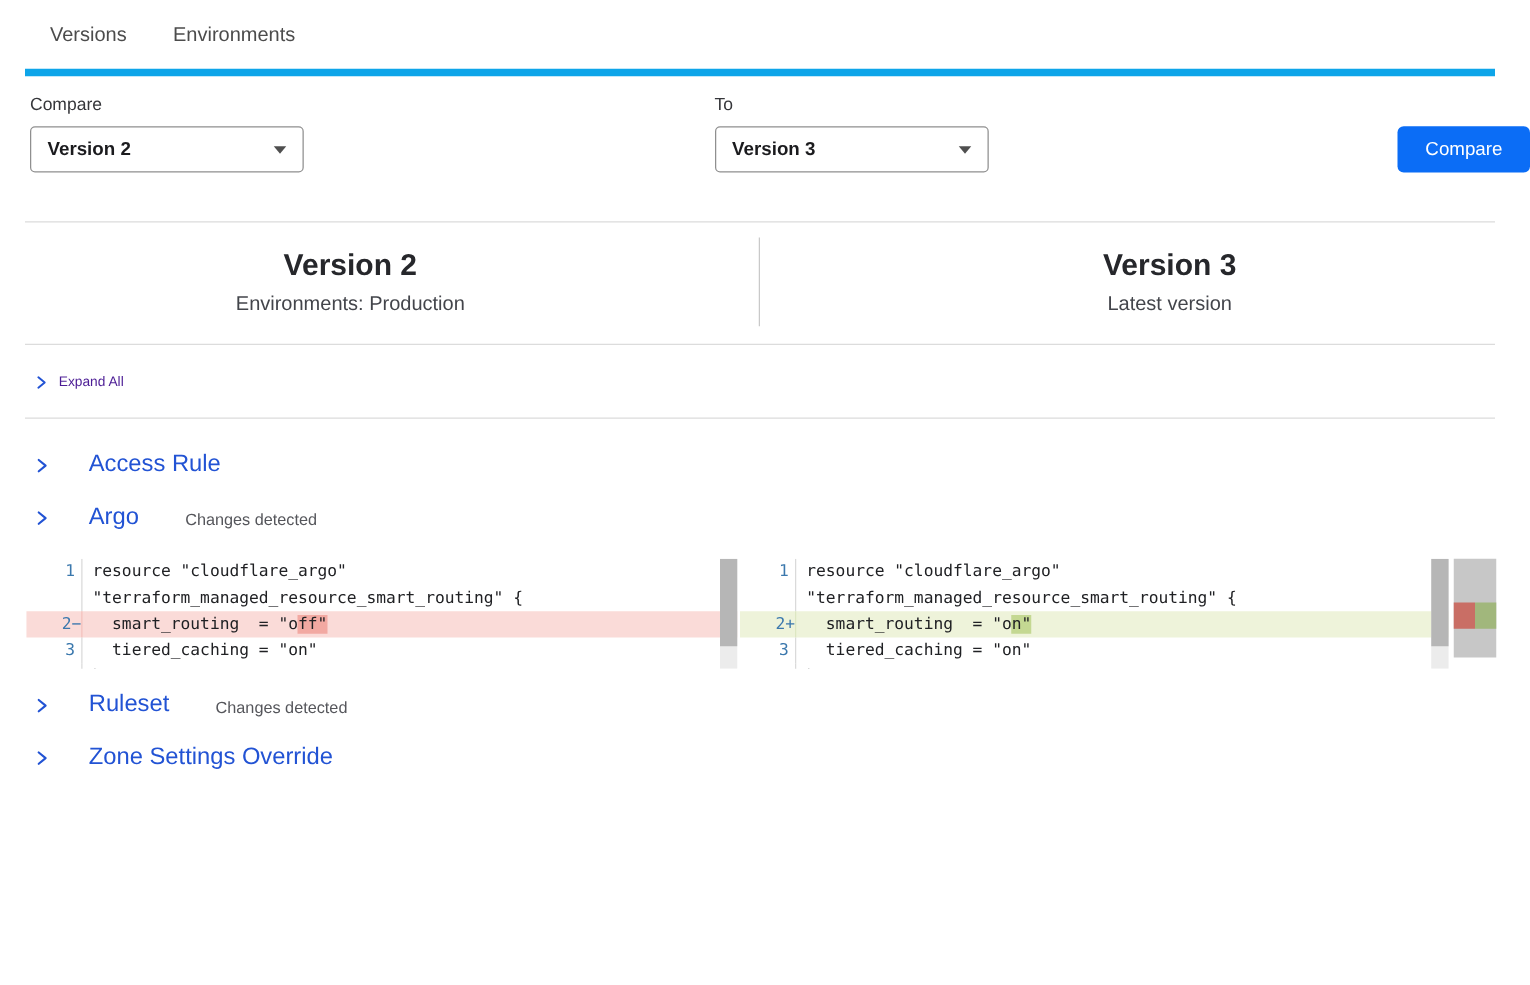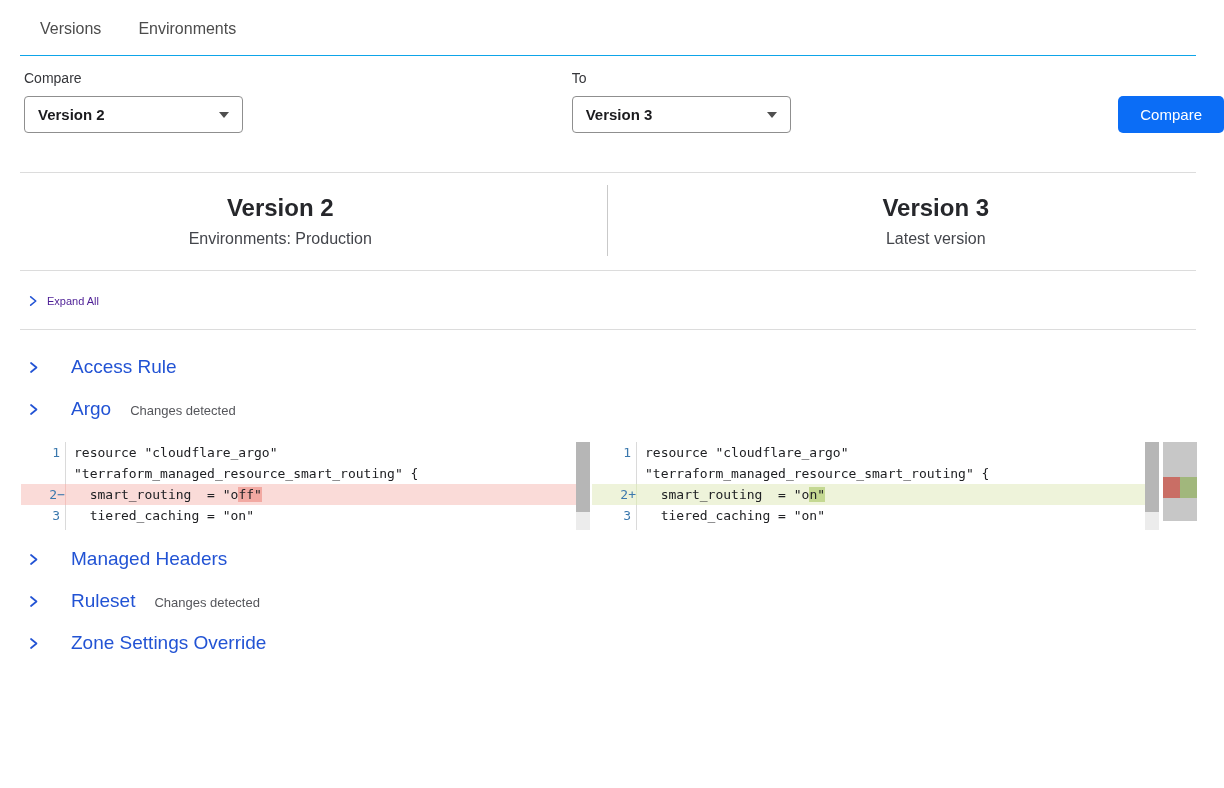--- a/index.html
+++ b/index.html
@@ -1,20 +1,20 @@
 <!DOCTYPE html>
 <html><head>
 <meta charset="utf-8">
 <style>
   * { margin:0; padding:0; box-sizing:border-box; }
   html,body { width:1224px; height:788px; background:#fff; overflow:hidden;
     font-family:"Liberation Sans", sans-serif; color:#222; }
 
   
-  .tabbar { margin:0 28px 0 20px; padding-top:19px; border-bottom:1px solid #0ea5e9; }
+  .tabbar { margin:0 28px 0 20px; padding-top:19px; border-bottom:6px solid #0ea5e9; }
   .tabs { display:flex; gap:1px; margin-left:2px; }
   .tab { padding:0 18px 14px; font-size:16px; line-height:19px; color:#4c4c4c;
          border-bottom:3px solid transparent; cursor:pointer; }
   .tab.active { color:#17181a; border-bottom-color:#2b5cd9; }
 
   
   .controls { margin:14px 0 0 24px; display:flex; align-items:flex-end;justify-content:space-between; }
   .field-label { font-size:14px; line-height:17px; color:#35363a; margin-bottom:9px; }
   .selectbox { width:219px; height:37px; border:1px solid #8f8f8f; border-radius:4px;
     display:flex; align-items:center; justify-content:space-between; padding:0 13px;
@@ -40,21 +40,21 @@
   .expand-row { margin:0 28px 0 20px; border-bottom:1px solid #dcdcdc;
     padding:24px 0 22px; display:flex; align-items:center; cursor:pointer; }
   .expand-row .chev { margin-left:7px; }
   .expand-label { font-size:11px; color:#4c1d95; margin-left:8px; }
 
   
   .sections { margin:16px 28px 0 27px; }
   .sections.lower { margin-top:8px; }
   .section-row { display:flex; align-items:center; height:42px; cursor:pointer;gap:19px; }
   .section-label { font-size:19px; color:#2253d4; margin-left:12px; }
-  .section-badge { font-size:13px; color:#55565b; padding-top:3px;text-align:center; }
+  .section-badge { font-size:13px; color:#55565b; margin-left:18px; padding-top:3px;text-align:center; }
 
   
   .diff-wrap { margin:12px 27px 0 21px; display:flex; gap:2px; height:88px;
     font-family:"DejaVu Sans Mono", monospace; font-size:13px; line-height:21px; color:#202124; }
   .diff-panel { position:relative; overflow:hidden; background:#fff; }
   .diff-panel.side-left { flex:0 0 569px; }
   .diff-right-group { flex:1; display:flex; gap:4px; }
   .diff-panel.side-right { flex:1; }
   .dline { display:flex; }
   .dgutter { flex:0 0 45px; text-align:right; padding-right:5px; color:#3b78ad;
@@ -191,26 +191,20 @@
       </div>
     </div>
   </div>
 </div>
 
 <div class="sections lower">
   <div class="section-row">
     <svg width="13" height="13" viewBox="0 0 13 13">
         <path d="M4 2 L9.5 6.5 L4 11" fill="none" stroke="#2253d4" stroke-width="1.7" stroke-linecap="round" stroke-linejoin="round"></path>
       </svg>
-    <span class="section-label">Managed Headers</span>
-  </div>
-  <div class="section-row">
-    <svg width="13" height="13" viewBox="0 0 13 13">
-        <path d="M4 2 L9.5 6.5 L4 11" fill="none" stroke="#2253d4" stroke-width="1.7" stroke-linecap="round" stroke-linejoin="round"></path>
-      </svg>
     <span class="section-label">Ruleset</span>
     <span class="section-badge">Changes detected</span>
   </div>
   <div class="section-row">
     <svg width="13" height="13" viewBox="0 0 13 13">
         <path d="M4 2 L9.5 6.5 L4 11" fill="none" stroke="#2253d4" stroke-width="1.7" stroke-linecap="round" stroke-linejoin="round"></path>
       </svg>
     <span class="section-label">Zone Settings Override</span>
   </div>
 </div>

